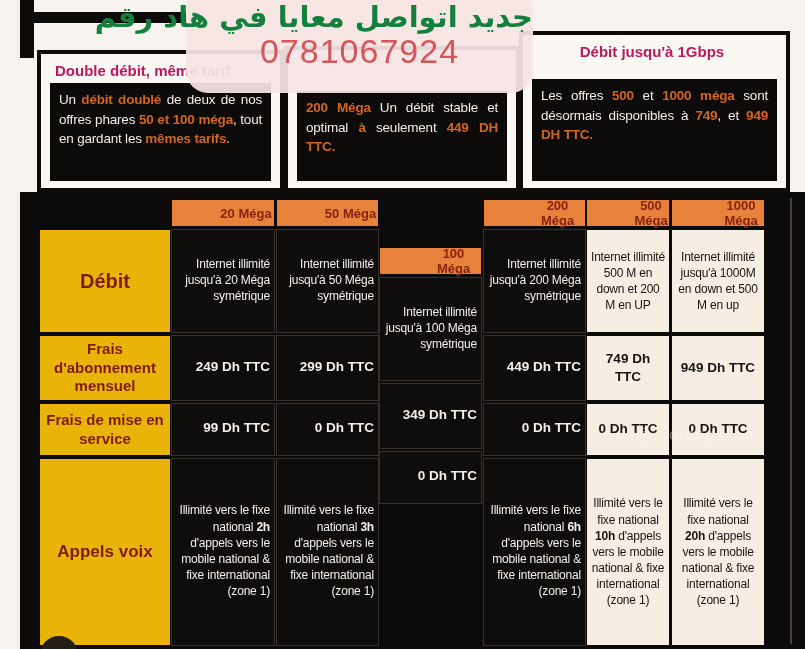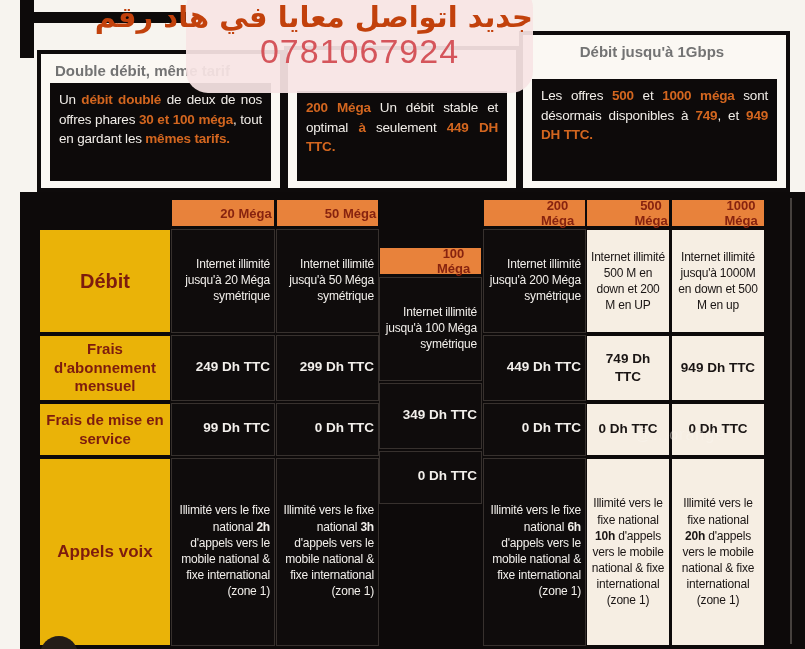--- a/index.html
+++ b/index.html
@@ -9,39 +9,39 @@
   }
   
   .left-bar  { position:absolute; left:20px; top:0; width:14px; height:58px; background:#0d0a0a; }
   .top-bar   { position:absolute; left:30px; top:12px; width:156px; height:11px; background:#0d0a0a; }
 
   
   .card { position:absolute; background:#fbf8f3; border:4px solid #0e0b0b; box-sizing:border-box; z-index:1; }
   .card1 { left:37px;  top:50px; width:247px; height:142px; }
   .card2 { left:284px; top:46px; width:236px; height:146px; }
   .card3 { left:519px; top:31px; width:271px; height:161px; }
-  .card-title { color:#737373; font-weight:bold; font-size:15px; padding:8px 5px 0 14px; white-space:nowrap; }
+  .card-title { color:#be185d; font-weight:bold; font-size:15px; padding:8px 5px 0 14px; white-space:nowrap; }
   .card3 .card-title { text-align:center; padding-left:0; }
   .panel {
     position:absolute; left:9px; right:9px; bottom:7px; background:#0d0a0a;
     color:#f1ede8; font-size:13.5px; line-height:1.45; letter-spacing:-0.2px;
     padding:7px 9px; text-align:justify; box-sizing:border-box;
   }
   .card1 .panel { height:98px; }
   .card2 .panel { height:90px; }
   .card3 .panel { height:102px; }
   .hl { color:#d3661f; font-weight:bold; }
 
   
   .overlay {
     position:absolute; left:186px; top:-14px; width:347px; height:107px;
     background:rgba(247,228,228,0.93); border-radius:22px; z-index:5; text-align:center;
   }
   .overlay .ar {
-    margin-top:15px; direction:rtl; color:#c2410c; font-size:29px; font-weight:bold;
+    margin-top:15px; direction:rtl; color:#15803d; font-size:29px; font-weight:bold;
     font-family:"DejaVu Sans", sans-serif; line-height:1.15; white-space:nowrap;
   }
   .overlay .phone { color:#d5555b; font-size:34px; font-weight:normal; letter-spacing:1px; line-height:1.05; }
 
   
   .table { position:absolute; left:20px; top:192px; width:785px; height:457px; background:#0d0a0a; z-index:1; }
   .cell {
     position:absolute; box-sizing:border-box; display:flex; align-items:center;
     justify-content:center; text-align:center; flex-direction:row; flex-wrap:wrap; align-content:center;padding-left:46px;
   }
@@ -81,21 +81,21 @@
 </head>
 <body>
 
 <div class="page">
 
   <div class="left-bar"></div>
   <div class="top-bar"></div>
 
   <div class="card card1">
     <div class="card-title">Double débit, même tarif</div>
-    <div class="panel"><span>Un </span><span class="hl">débit doublé</span><span> de deux de nos offres phares </span><span class="hl">30 et 100 méga</span><span>, tout en gardant les </span><span class="hl">mêmes tarifs.</span></div>
+    <div class="panel"><span>Un </span><span class="hl">débit doublé</span><span> de deux de nos offres phares </span><span class="hl">50 et 100 méga</span><span>, tout en gardant les </span><span class="hl">mêmes tarifs.</span></div>
   </div>
 
   <div class="card card2">
     <div class="panel"><span class="hl">200 Méga</span><span> Un débit stable et optimal </span><span class="hl">à</span><span> seulement </span><span class="hl">449 DH TTC.</span></div>
   </div>
 
   <div class="card card3">
     <div class="card-title">Débit jusqu'à 1Gbps</div>
     <div class="panel"><span>Les offres </span><span class="hl">500</span><span> et </span><span class="hl">1000 méga</span><span> sont désormais disponibles à </span><span class="hl">749</span><span>, et </span><span class="hl">949 DH TTC.</span></div>
   </div>

